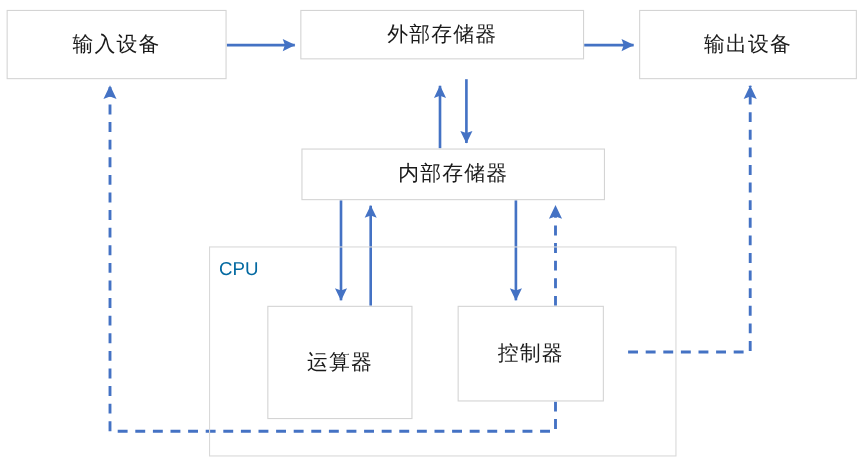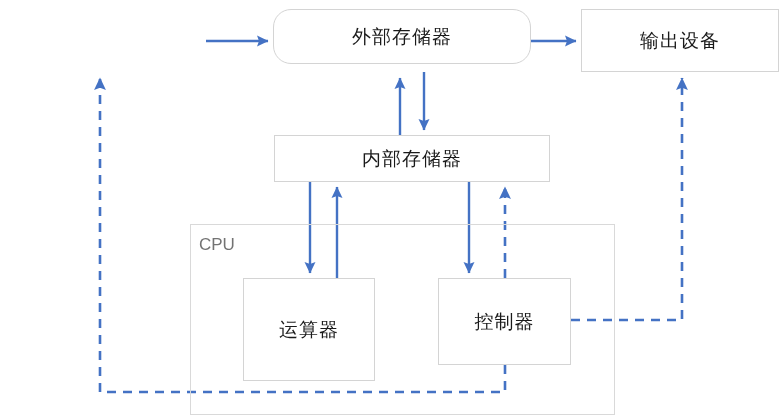--- a/index.html
+++ b/index.html
@@ -47,21 +47,21 @@
   .group-box {
     position: absolute;
     box-sizing: border-box;
     background: transparent;
     border: 1px solid #d9d9d9;
   }
   .group-label {
     position: absolute;
     font-family: "Liberation Sans", "DejaVu Sans", sans-serif;
     font-size: 17px;
-    color: #737373;
+    color: #0369a1;
     white-space: nowrap;
     line-height: 1;
   }
 </style>
 </head>
 <body>
 
 <div id="diagram-root">
 
   <svg id="diagram-canvas" viewBox="0 0 784 420" xmlns="http://www.w3.org/2000/svg">
@@ -95,34 +95,37 @@
 
       <path d="M 571 320 L 682 320 L 682 78" stroke="#4472c4" stroke-width="2.6" fill="none" stroke-dasharray="9 7" marker-end="url(#arrow-dashed)"></path>
 
       <path d="M 505 365 L 505 392 L 100 392 L 100 78" stroke="#4472c4" stroke-width="2.6" fill="none" stroke-dasharray="9 7" marker-end="url(#arrow-dashed)"></path>
     </g>
   </svg>
 
   <div class="group-box" id="group-cpu" style="left: 190px; top: 224px; width: 425px; height: 191px; border-color: rgb(217, 217, 217);"></div>
   <div class="group-label" id="group-cpu-label" style="left: 199px; top: 236px;">CPU</div>
 
+  <div class="node-box" id="node-input-device" style="left: 6px; top: 9px; width: 200px; height: 63px; border-color: rgb(212, 212, 212);">
+    <span class="node-label">输入设备</span>
+  </div>
 
-  <div class="node-box" id="node-external-storage" style="left: 273px; top: 9px; width: 258px; height: 55px; border-color: rgb(212, 212, 212); border-radius: 18px;">
+  <div class="node-box" id="node-external-storage" style="left: 273px; top: 9px; width: 258px; height: 45px; border-color: rgb(212, 212, 212);">
     <span class="node-label">外部存储器</span>
   </div>
 
   <div class="node-box" id="node-output-device" style="left: 581px; top: 9px; width: 198px; height: 63px; border-color: rgb(212, 212, 212); text-align: right;">
     <span class="node-label">输出设备</span>
   </div>
 
   <div class="node-box" id="node-internal-storage" style="left: 274px; top: 135px; width: 276px; height: 47px; border-color: rgb(212, 212, 212);">
     <span class="node-label">内部存储器</span>
   </div>
 
   <div class="node-box" id="node-alu" style="left: 243px; top: 278px; width: 132px; height: 103px; border-color: rgb(212, 212, 212);">
     <span class="node-label">运算器</span>
   </div>
 
-  <div class="node-box" id="node-controller" style="left: 438px; top: 278px; width: 133px; height: 87px; border-color: rgb(212, 212, 212);">
+  <div class="node-box" id="node-controller" style="left: 416px; top: 278px; width: 133px; height: 87px; border-color: rgb(212, 212, 212);">
     <span class="node-label">控制器</span>
   </div>
 
 </div>
 
 </body></html>

